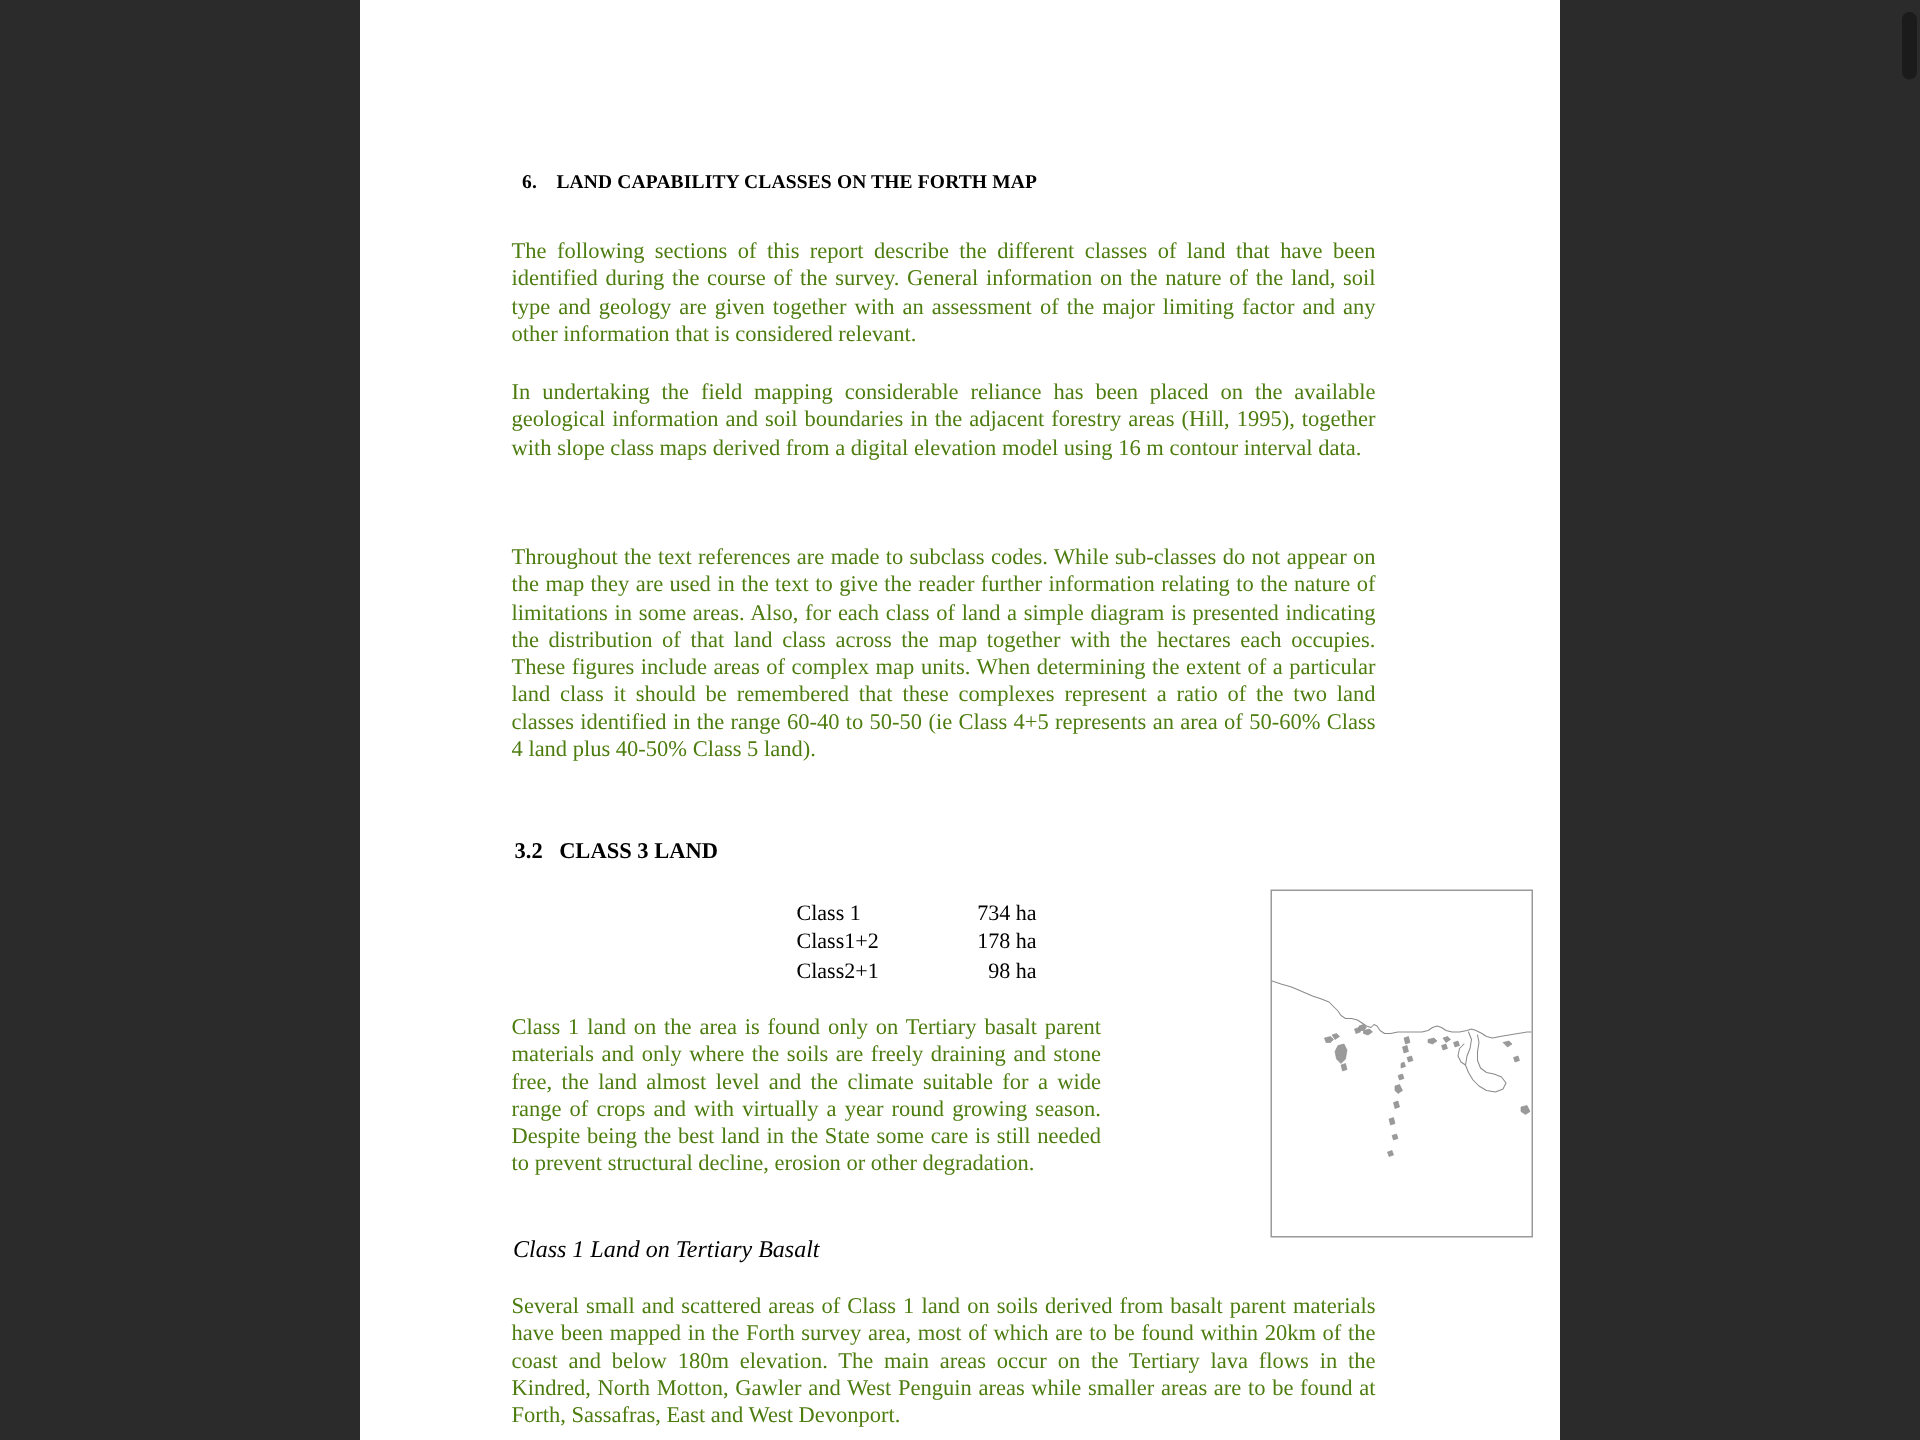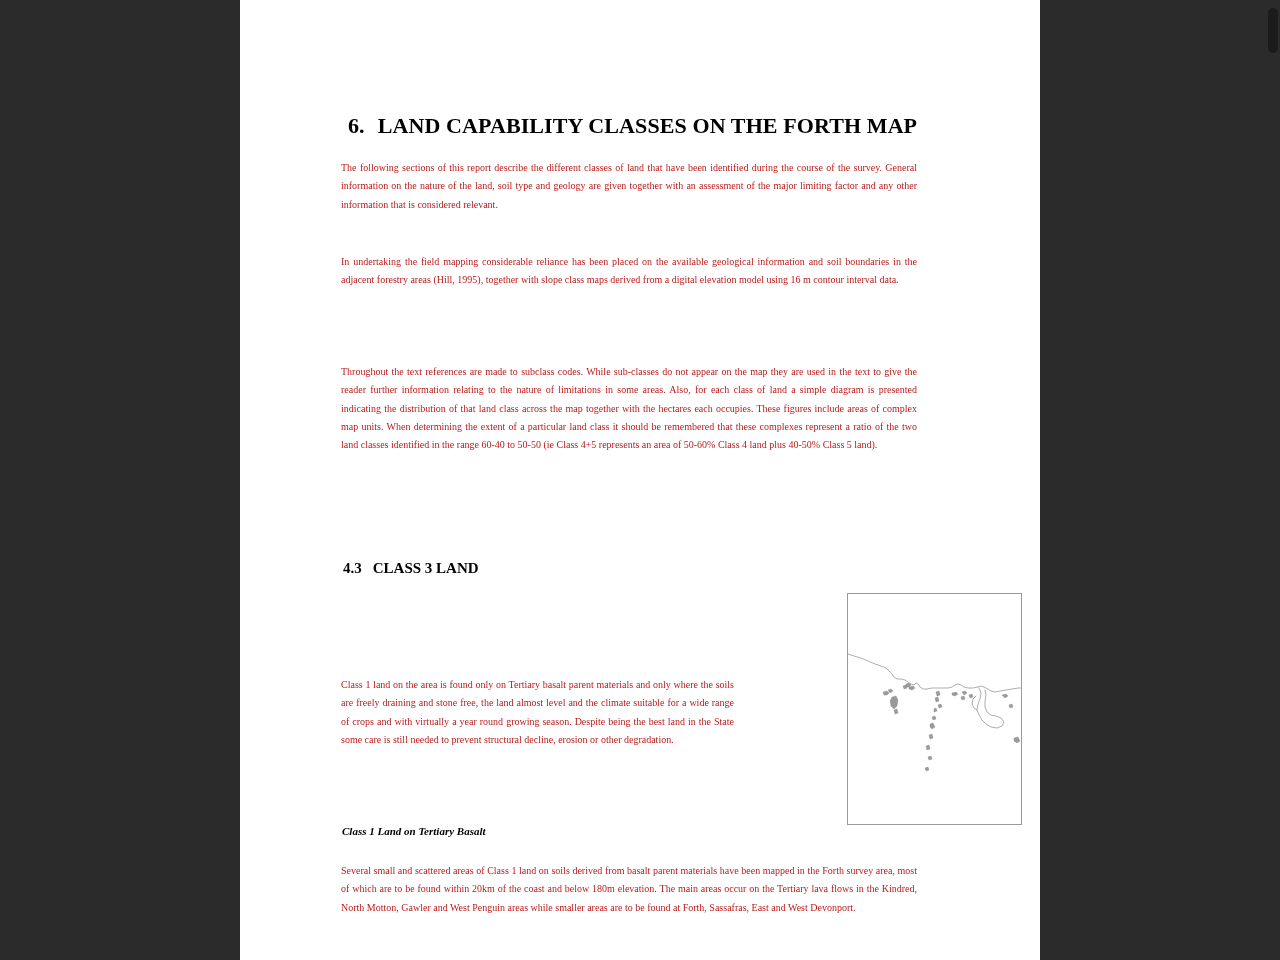--- a/index.html
+++ b/index.html
@@ -54,21 +54,21 @@
   
   #content {
     position: absolute;
     left: 101px;   
     top: 0;
     width: 576px;  
     height: 960px;
   }
 
   .h1 {
-    font-size: 22px;
+    font-size: 13px;
     font-weight: bold;
     letter-spacing: 0.1px;
     margin: 0;
     padding: 0;
     position: absolute;
     left: 7px;
     top: 113px;
     white-space: nowrap;
   }
   .h1 .num { margin-right: 13px; }
@@ -78,38 +78,38 @@
     font-weight: bold;
     position: absolute;
     left: 2px;
     top: 560px;
     margin: 0;
     white-space: nowrap;
   }
   .h2 .num { margin-right: 11px; }
 
   .h3 {
-    font-size: 11px;
-    font-weight: bold;
+    font-size: 16px;
+    font-weight: normal;
     font-style: italic;
     position: absolute;
     left: 1px;
     top: 825px;
     margin: 0;
     white-space: nowrap;
   }
 
   p.body {
     position: absolute;
     margin: 0;
-    font-size: 10px;
+    font-size: 15px;
     line-height: 18.3px;
     text-align: justify;
     text-justify: inter-word;
-    color: #b91c1c;
+    color: #4d7c0f;
   }
 
   #para1 { left: 0; top: 159px;  width: 576px; }
   #para2 { left: 0; top: 253px;  width: 576px; }
   #para3 { left: 0; top: 363px;  width: 576px; }
   #para4 { left: 0; top: 676px;  width: 393px; }
   #para5 { left: 0; top: 862px;  width: 576px; }
 
   
   #ha-table {
@@ -154,23 +154,39 @@
         <span class="num">6.</span><span>LAND CAPABILITY CLASSES ON THE FORTH MAP</span>
       </h1>
 
       <p class="body" id="para1">The following sections of this report describe the different classes of land that have been identified during the course of the survey. General information on the nature of the land, soil type and geology are given together with an assessment of the major limiting factor and any other information that is considered relevant.</p>
 
       <p class="body" id="para2">In undertaking the field mapping considerable reliance has been placed on the available geological information and soil boundaries in the adjacent forestry areas (Hill, 1995), together with slope class maps derived from a digital elevation model using 16 m contour interval data.</p>
 
       <p class="body" id="para3">Throughout the text references are made to subclass codes. While sub-classes do not appear on the map they are used in the text to give the reader further information relating to the nature of limitations in some areas. Also, for each class of land a simple diagram is presented indicating the distribution of that land class across the map together with the hectares each occupies. These figures include areas of complex map units. When determining the extent of a particular land class it should be remembered that these complexes represent a ratio of the two land classes identified in the range 60-40 to 50-50 (ie Class 4+5 represents an area of 50-60% Class 4 land plus 40-50% Class 5 land).</p>
 
       <h2 class="h2">
-        <span class="num">4.3</span><span>CLASS 3 LAND</span>
+        <span class="num">3.2</span><span>CLASS 3 LAND</span>
       </h2>
 
+      <table id="ha-table">
+        <tbody>
+          <tr>
+            <td class="label">Class 1</td>
+            <td class="value">734 ha</td>
+          </tr>
+          <tr>
+            <td class="label">Class1+2</td>
+            <td class="value">178 ha</td>
+          </tr>
+          <tr>
+            <td class="label">Class2+1</td>
+            <td class="value">98 ha</td>
+          </tr>
+        </tbody>
+      </table>
 
       <p class="body" id="para4">Class 1 land on the area is found only on Tertiary basalt parent materials and only where the soils are freely draining and stone free, the land almost level and the climate suitable for a wide range of crops and with virtually a year round growing season. Despite being the best land in the State some care is still needed to prevent structural decline, erosion or other degradation.</p>
 
       <h3 class="h3">Class 1 Land on Tertiary Basalt</h3>
 
       <p class="body" id="para5">Several small and scattered areas of Class 1 land on soils derived from basalt parent materials have been mapped in the Forth survey area, most of which are to be found within 20km of the coast and below 180m elevation. The main areas occur on the Tertiary lava flows in the Kindred, North Motton, Gawler and West Penguin areas while smaller areas are to be found at Forth, Sassafras, East and West Devonport.</p>
 
       <div id="map-figure">
         <svg width="173" height="230" viewBox="0 0 173 230">
           <g fill="none" stroke="#8b8b8b" stroke-width="0.7" stroke-linejoin="round" stroke-linecap="round">

